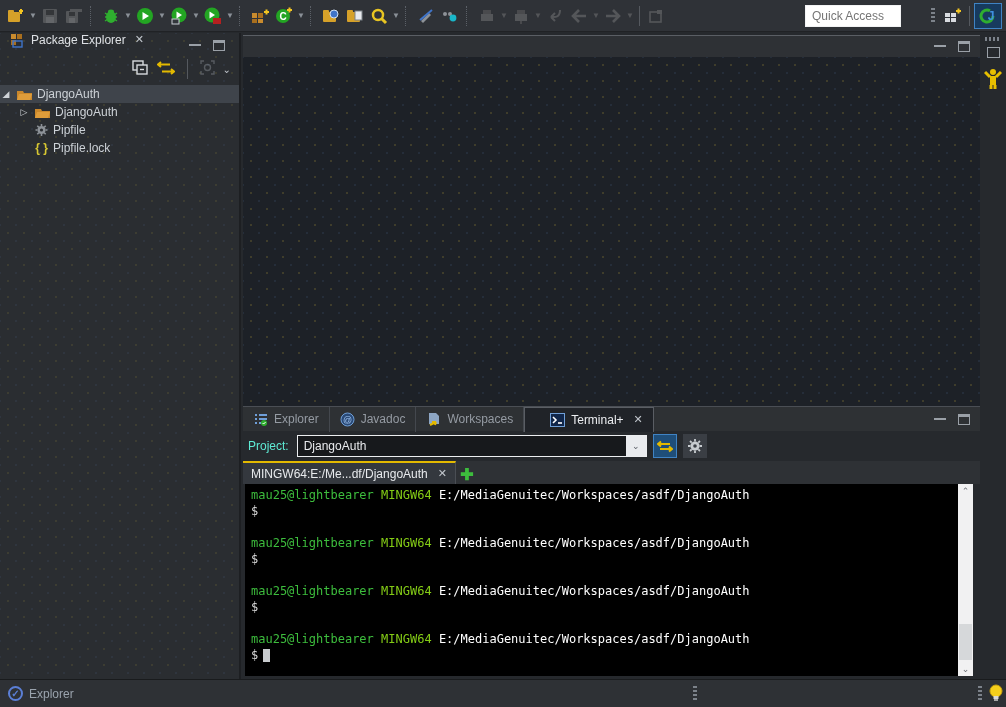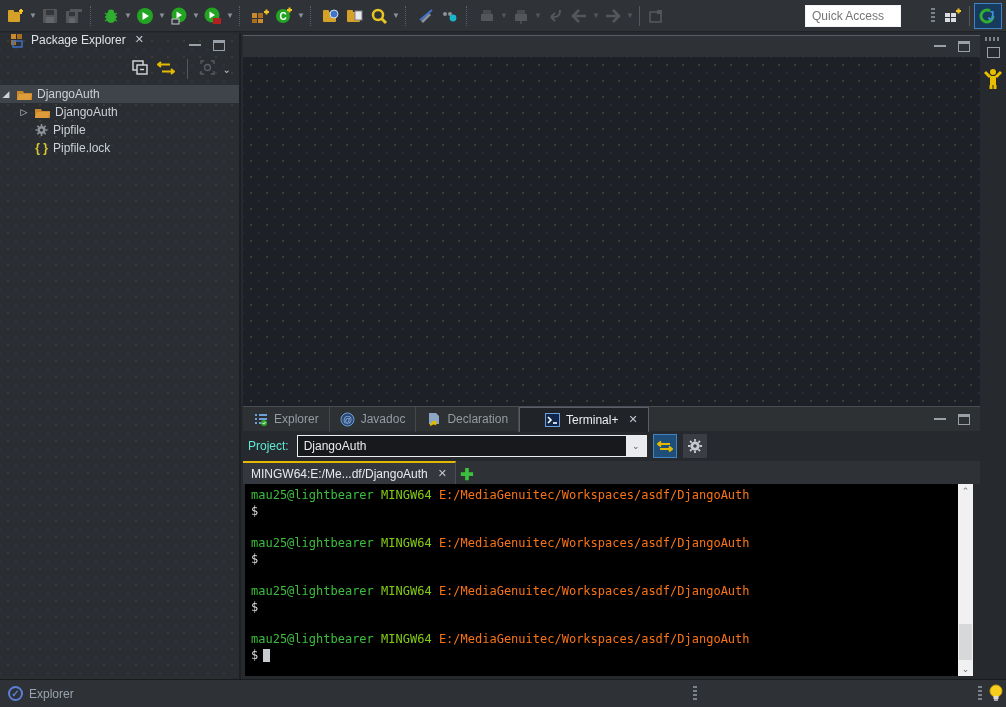--- a/index.html
+++ b/index.html
@@ -65,21 +65,21 @@
   .sq-btn { width:24px; height:24px; display:flex; align-items:center; justify-content:center; margin-left:6px; }
   .sq-btn.pressed { background:#1f4e79; border:1px solid #3f83c4; }
   .sq-btn.plain { background:#3a3e44; }
   .term-tabrow { height:23px; background:#2e3135; display:flex; align-items:flex-end; }
   .term-tab { height:23px; display:flex; align-items:center; gap:6px; padding:0 8px; background:#34383e; color:#e8eaed; border-top:2px solid #e3b900; border-right:1px solid #4a4e54; white-space:nowrap; }
   .plus-btn { width:22px; height:20px; display:flex; align-items:center; justify-content:center; color:#3dbd3d; font-weight:bold; font-size:16px; }
 
   .terminal { position:absolute; left:2px; top:78px; width:713px; height:192px; background:#000; font-family:"DejaVu Sans Mono","Liberation Mono",monospace; font-size:12px; line-height:16px; padding:3px 0 0 6px; overflow:hidden; }
   .t-user { color:#3dbd3d; }
   .t-host { color:#84cc16; }
-  .t-path { color:#f97316; }
+  .t-path { color:#ffffff; }
   .t-prompt { color:#d9d9d9; }
   .t-blank { height:16px; }
   .cursor { display:inline-block; width:7px; height:13px; background:#c8cbce; vertical-align:text-bottom; margin-left:5px; }
 
   .vscroll { position:absolute; left:715px; top:78px; width:15px; height:192px; background:#f1f1f2; display:flex; flex-direction:column; align-items:center; }
   .sc-arrow { color:#6b6f75; font-size:9px; height:14px; display:flex; align-items:center; }
   .sc-track { flex:1; width:100%; position:relative; }
   .sc-thumb { position:absolute; left:1px; right:1px; bottom:2px; height:36px; background:#d6d8da; }
 
   
@@ -387,21 +387,21 @@
           <circle cx="7.5" cy="7.5" r="6.5" fill="#2a4a77" stroke="#6f9fd8"></circle>
           <text x="7.5" y="11" font-size="9" font-family="sans-serif" fill="#9fc3ef" text-anchor="middle">@</text>
         </svg>
       <span>Javadoc</span>
     </div>
     <div class="btab">
       <svg width="15" height="15">
           <path d="M3 1 h7 l3 3 v8 h-10 Z" fill="#8da6c4"></path>
           <path d="M4 13 L10 10 M10 10 l-4 0 M10 10 l-1 3" stroke="#e3b900" stroke-width="2" fill="none"></path>
         </svg>
-      <span>Declaration</span>
+      <span>Workspaces</span>
     </div>
     <div class="btab active">
       <svg width="15" height="14">
           <rect x="0.5" y="0.5" width="14" height="13" fill="#10264a" stroke="#6f9fd8"></rect>
           <path d="M3 4 l3 3 l-3 3" stroke="#fff" stroke-width="1.6" fill="none"></path>
           <path d="M8 10 h4" stroke="#fff" stroke-width="1.6"></path>
         </svg>
       <span>Terminal+</span>
       <span class="closex">✕</span>
     </div>

